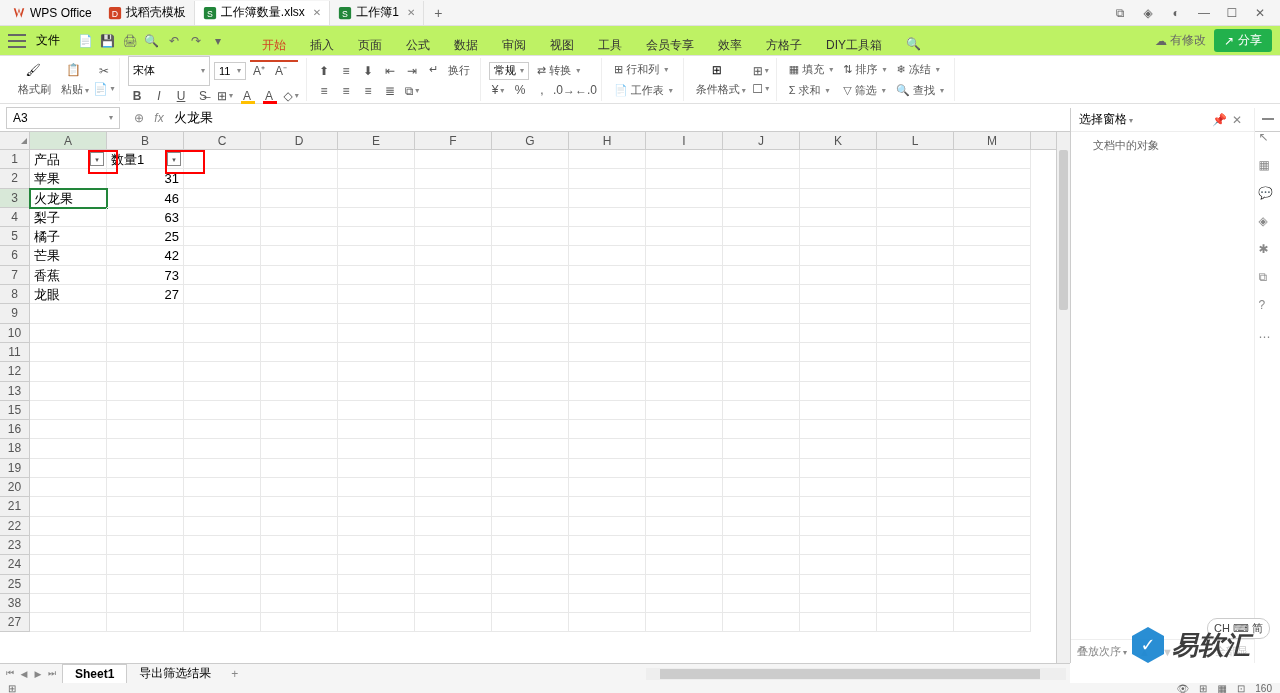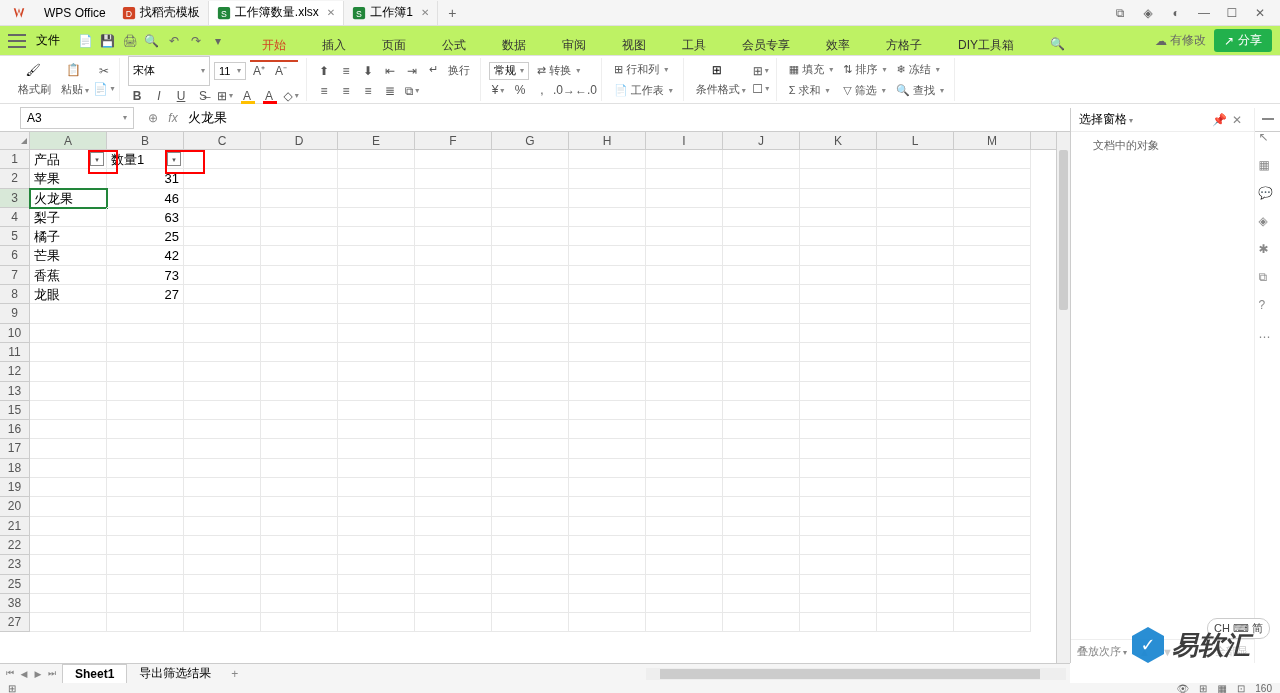--- a/index.html
+++ b/index.html
@@ -1,38 +1,38 @@
 <!DOCTYPE html>
 <html><head>
 <meta charset="utf-8">
 <style>
 * { margin: 0; padding: 0; box-sizing: border-box; font-family: "Microsoft YaHei", Arial, sans-serif; }
 body { width: 1280px; height: 693px; background: #fff; overflow: hidden; position: relative; font-size: 12px; }
 
 
 .titlebar { height: 26px; background: #f5f5f5; display: flex; align-items: center; padding: 0 4px; border-bottom: 1px solid #e0e0e0; }
-.wps-logo { display: flex; align-items: center; gap: 18px; padding: 0 8px; }
+.wps-logo { display: flex; align-items: center; gap: 4px; padding: 0 8px; }
 .wps-logo svg { width: 14px; height: 14px; }
 .tab-item { display: flex; align-items: center; gap: 4px; padding: 0 8px; height: 24px; border-right: 1px solid #e0e0e0; }
 .tab-item.active { background: #fff; }
 .tab-icon { width: 14px; height: 14px; }
 .tab-close { color: #888; font-size: 10px; margin-left: 4px; }
 .tab-plus { padding: 0 10px; color: #666; font-size: 14px; cursor: pointer; }
 .titlebar-right { margin-left: auto; display: flex; gap: 12px; padding-right: 8px; }
 .titlebar-right .wc { width: 16px; height: 16px; display: flex; align-items: center; justify-content: center; color: #666; }
 
 
 .menubar { height: 30px; background: #bef264; display: flex; align-items: center; padding: 0 8px; border-bottom: 1px solid #e0e0e0; }
 .menu-left { display: flex; align-items: center; gap: 4px; }
 .hamburger { width: 18px; height: 14px; display: flex; flex-direction: column; justify-content: space-between; }
 .hamburger span { height: 2px; background: #666; }
 .file-btn { padding: 2px 6px; }
 .qat { display: flex; gap: 6px; margin-left: 8px; }
 .qat .ic { width: 16px; height: 16px; display: flex; align-items: center; justify-content: center; color: #666; }
-.menu-tabs { display: flex; margin-left: 24px; gap: 12px; margin-top: 12px; }
+.menu-tabs { display: flex; margin-left: 24px; gap: 0; margin-top: 12px; }
 .menu-tab { padding: 6px 12px; cursor: pointer; color: #333; }
 .menu-tab.active { color: #d14424; border-bottom: 2px solid #d14424; }
 .menubar-right { margin-left: auto; display: flex; align-items: center; gap: 8px; }
 .share-btn { background: #22b14c; color: #fff; padding: 3px 10px; border-radius: 3px; display: flex; align-items: center; gap: 4px; }
 .modify-lbl { color: #666; display: flex; align-items: center; gap: 3px; }
 
 
 .ribbon { height: 48px; background: #fff; display: flex; align-items: center; padding: 2px 8px; border-bottom: 1px solid #e0e0e0; gap: 2px; }
 .ribbon-group { display: flex; align-items: center; gap: 2px; padding: 0 6px; border-right: 1px solid #eee; height: 100%; }
 .ribbon-btn { display: flex; flex-direction: column; align-items: center; gap: 1px; padding: 2px 4px; }
@@ -45,21 +45,21 @@
 .font-select { width: 82px; height: 30px; border: 1px solid #ccc; font-size: 11px; padding: 0 4px; display: flex; align-items: center; justify-content: space-between; }
 .size-select { width: 32px; height: 18px; border: 1px solid #ccc; font-size: 11px; padding: 0 4px; display: flex; align-items: center; justify-content: space-between; }
 .num-select { width: 40px; height: 18px; border: 1px solid #ccc; font-size: 11px; padding: 0 4px; display: flex; align-items: center; justify-content: space-between; }
 .dd::after { content: '▾'; font-size: 8px; color: #888; margin-left: 2px; }
 .icbtn { width: 18px; height: 16px; display: flex; align-items: center; justify-content: center; color: #555; position: relative; }
 .color-yellow::after { content:''; position:absolute; bottom:0; left:1px; right:1px; height:3px; background:#ffc000; }
 .color-red::after { content:''; position:absolute; bottom:0; left:1px; right:1px; height:3px; background:#ff0000; }
 
 
 .formulabar { height: 28px; background: #fff; display: flex; align-items: center; border-bottom: 1px solid #ccc; }
-.namebox { width: 114px; height: 22px; border: 1px solid #ccc; margin-left: 20px; display: flex; align-items: center; padding: 0 6px; justify-content: space-between; }
+.namebox { width: 114px; height: 22px; border: 1px solid #ccc; margin-left: 6px; display: flex; align-items: center; padding: 0 6px; justify-content: space-between; }
 .namebox span:last-child { font-size: 8px; color: #888; }
 .fx-btns { display: flex; gap: 6px; margin-left: 12px; }
 .fx-btns .ic { width: 14px; height: 14px; color: #888; display: flex; align-items: center; justify-content: center; }
 .fx-input { flex: 1; padding: 0 8px; font-size: 13px; }
 
 
 .grid-area { position: absolute; top: 132px; left: 0; right: 210px; bottom: 30px; display: flex; }
 .sheet { flex: 1; position: relative; overflow: hidden; }
 .colheads { display: flex; height: 18px; background: #f0f0f0; border-bottom: 1px solid #ccc; }
 .corner { width: 30px; border-right: 1px solid #ccc; background: #f0f0f0; display: flex; align-items: center; justify-content: flex-end; padding-right: 2px; }
@@ -579,36 +579,20 @@
           <div class="cell"></div>
           <div class="cell"></div>
           <div class="cell"></div>
           <div class="cell"></div>
           <div class="cell"></div>
           <div class="cell"></div>
           <div class="cell"></div>
           <div class="cell"></div>
         </div>
         <div class="row">
-          <div class="rowhead">17</div>
-          <div class="cell"></div>
-          <div class="cell"></div>
-          <div class="cell"></div>
-          <div class="cell"></div>
-          <div class="cell"></div>
-          <div class="cell"></div>
-          <div class="cell"></div>
-          <div class="cell"></div>
-          <div class="cell"></div>
-          <div class="cell"></div>
-          <div class="cell"></div>
-          <div class="cell"></div>
-          <div class="cell"></div>
-        </div>
-        <div class="row">
           <div class="rowhead">18</div>
           <div class="cell"></div>
           <div class="cell"></div>
           <div class="cell"></div>
           <div class="cell"></div>
           <div class="cell"></div>
           <div class="cell"></div>
           <div class="cell"></div>
           <div class="cell"></div>
           <div class="cell"></div>
@@ -676,20 +660,36 @@
           <div class="cell"></div>
           <div class="cell"></div>
           <div class="cell"></div>
           <div class="cell"></div>
           <div class="cell"></div>
           <div class="cell"></div>
           <div class="cell"></div>
         </div>
         <div class="row">
           <div class="rowhead">23</div>
+          <div class="cell"></div>
+          <div class="cell"></div>
+          <div class="cell"></div>
+          <div class="cell"></div>
+          <div class="cell"></div>
+          <div class="cell"></div>
+          <div class="cell"></div>
+          <div class="cell"></div>
+          <div class="cell"></div>
+          <div class="cell"></div>
+          <div class="cell"></div>
+          <div class="cell"></div>
+          <div class="cell"></div>
+        </div>
+        <div class="row">
+          <div class="rowhead">24</div>
           <div class="cell"></div>
           <div class="cell"></div>
           <div class="cell"></div>
           <div class="cell"></div>
           <div class="cell"></div>
           <div class="cell"></div>
           <div class="cell"></div>
           <div class="cell"></div>
           <div class="cell"></div>
           <div class="cell"></div>

